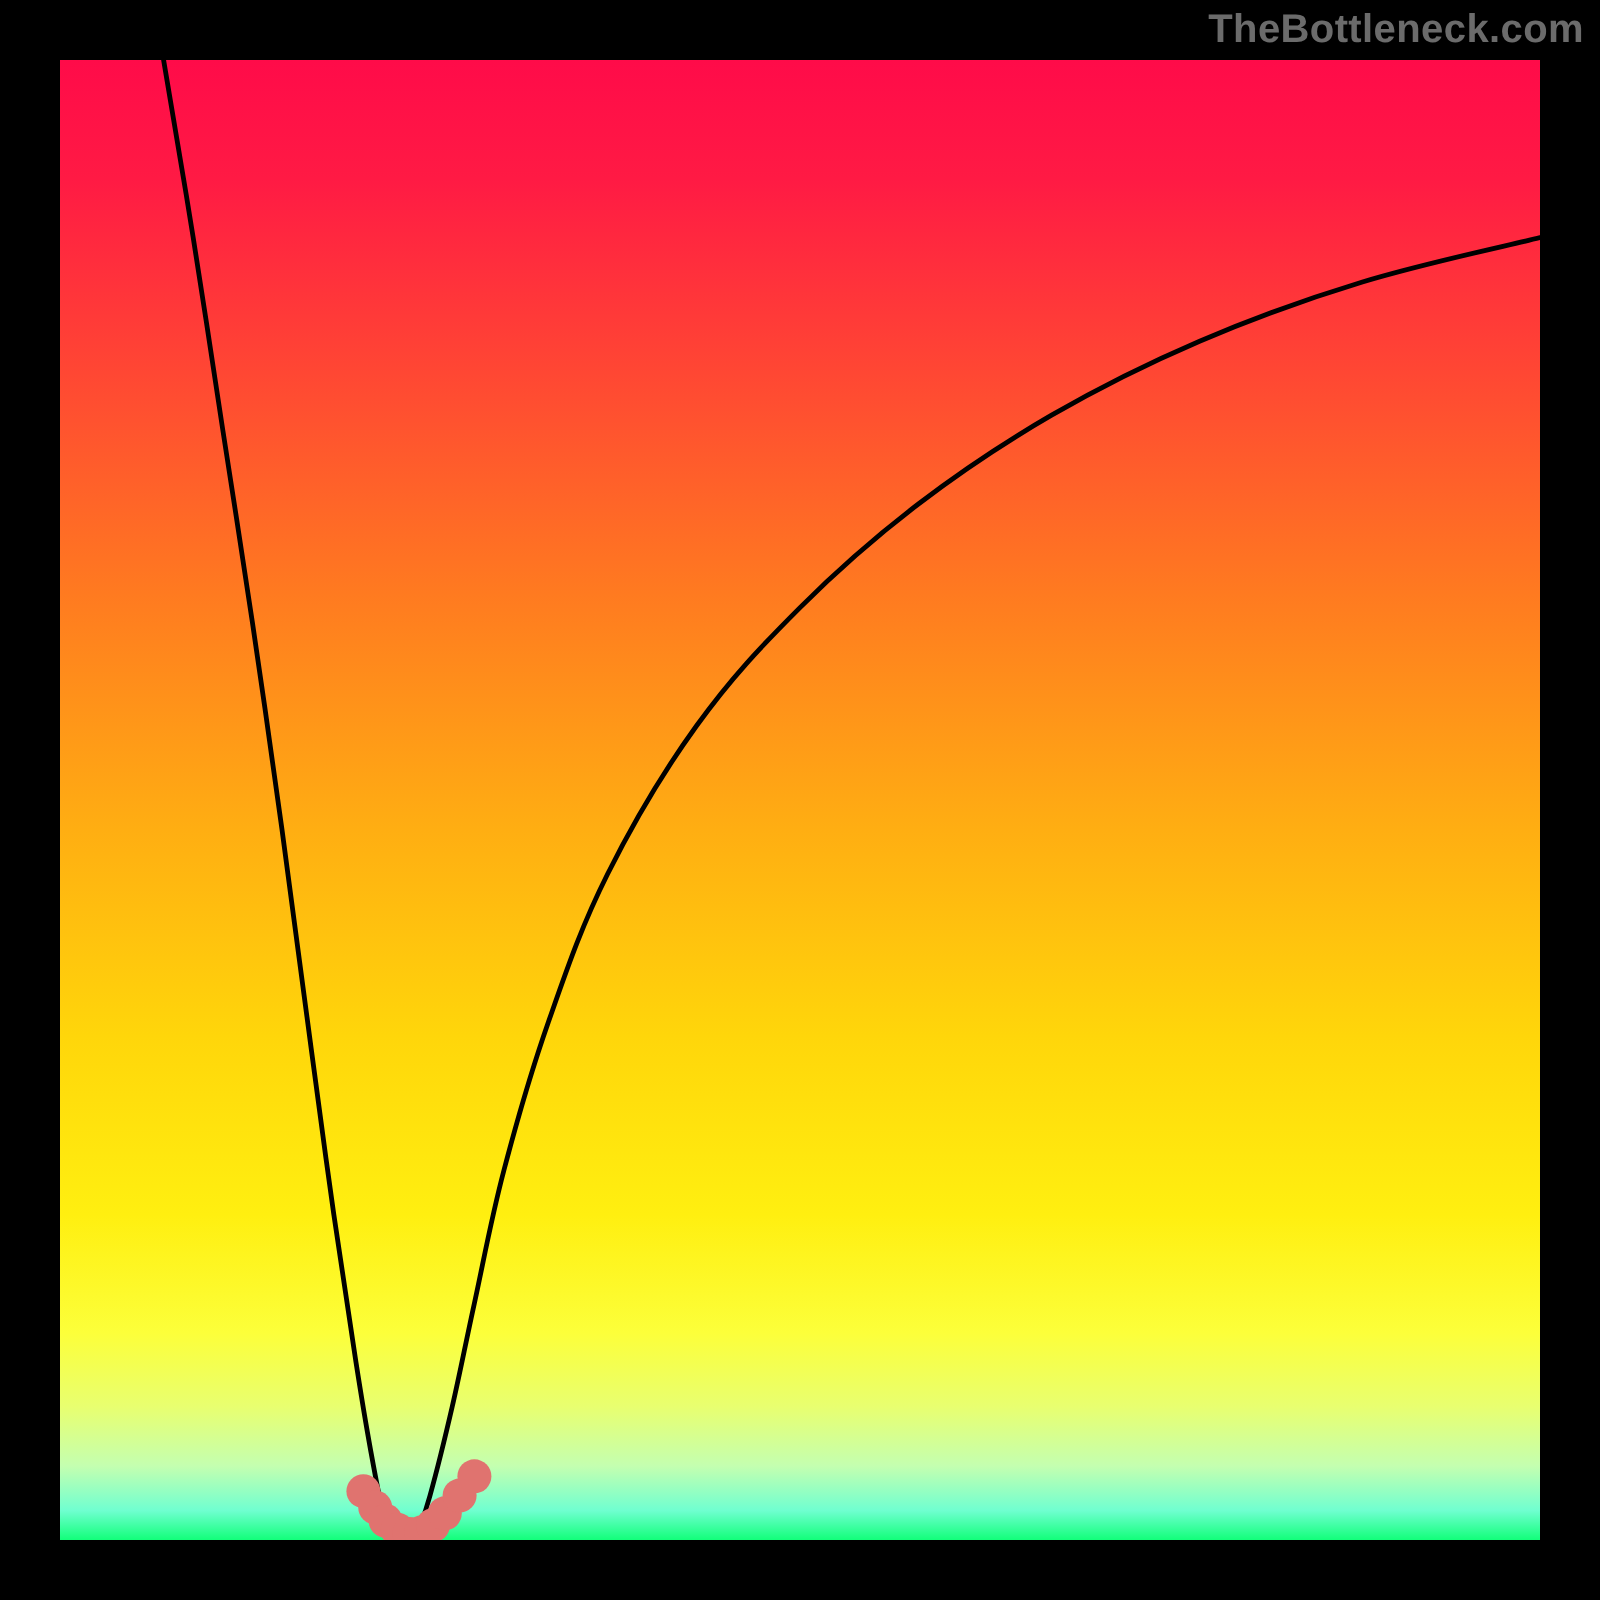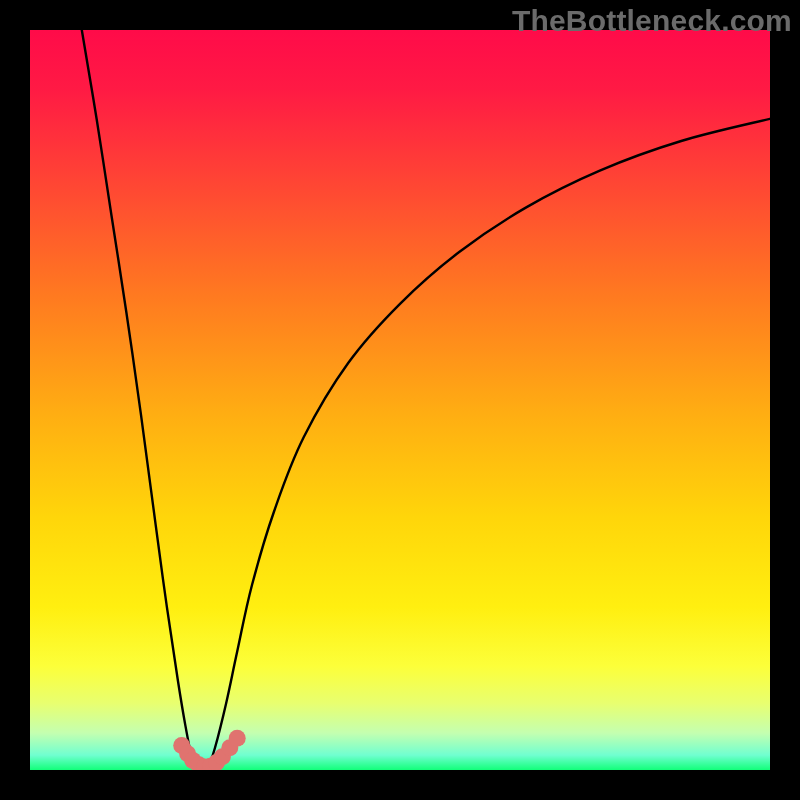--- a/index.html
+++ b/index.html
@@ -49,21 +49,21 @@
     position: absolute;
     left: 0; top: 0;
     width: 740px;
     height: 740px;
   }
   .watermark {
     position: absolute;
     top: 4px;
     right: 8px;
     font-family: Arial, Helvetica, sans-serif;
-    font-size: 30px;
+    font-size: 20px;
     font-weight: 600;
     color: #6b6b6b;
     letter-spacing: 0.2px;
     user-select: none;
   }
 </style>
 </head>
 <body>
 
 <div class="frame">

